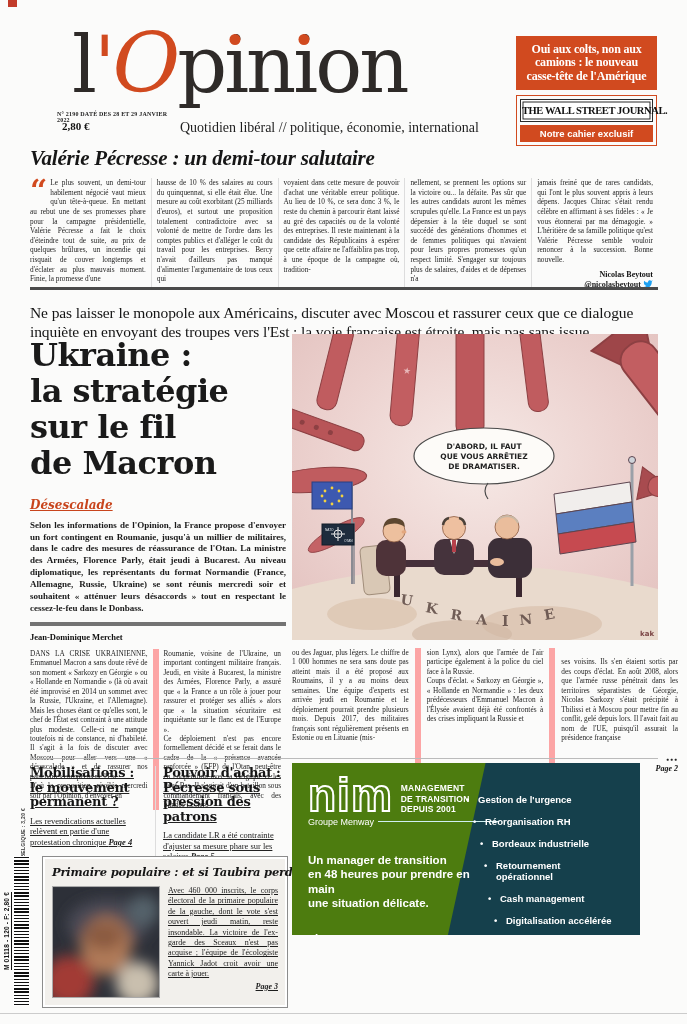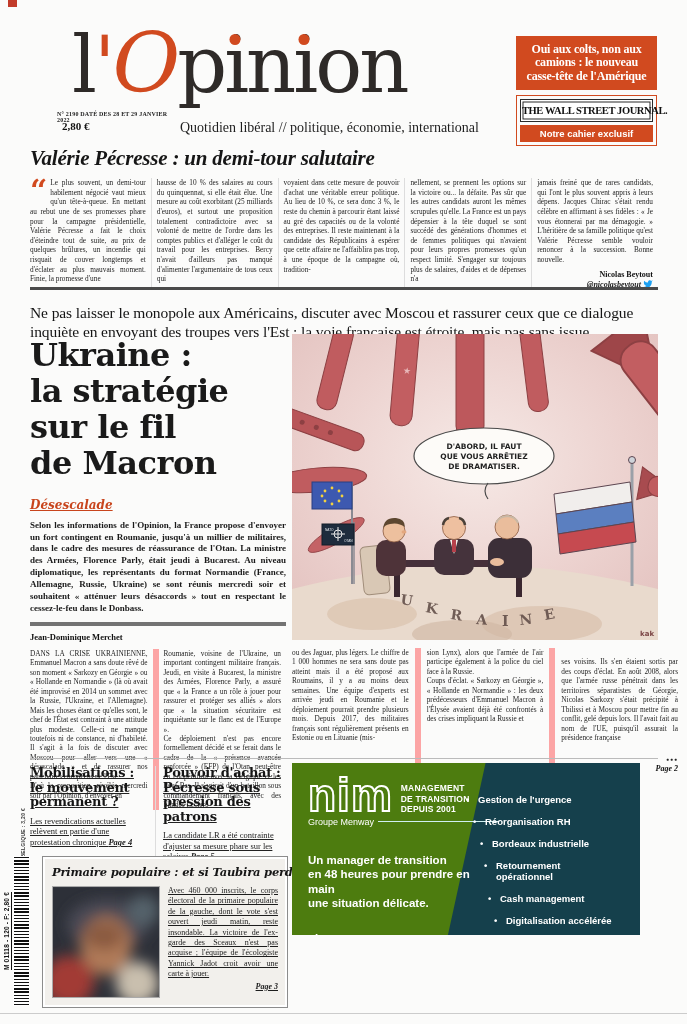--- a/index.html
+++ b/index.html
@@ -31,21 +31,21 @@
 
   
   .edito{position:absolute;left:30px;top:146px;width:628px;}
   .edito-title{font:italic bold 21px "Liberation Serif",serif;color:#161616;letter-spacing:-.2px;}
   .edito-cols{display:flex;margin-top:7px;}
   .ecol{flex:1;font:7.3px/1.32 "Liberation Serif",serif;text-align:justify;color:#1d1d1d;padding:0 5px;}
   .ecol:first-child{padding-left:0;}
   .ecol + .ecol{border-left:1px solid #ddd;}
   .bigquote{float:left;font:bold 30px/0.6 "DejaVu Serif",serif;color:#d14a1f;margin:4px 3px 0 0;}
   .signature{text-align:right;margin-top:5px;font:bold 8px "Liberation Serif",serif;color:#111;}
-  .signature .handle{color:#222;font-style:italic;}
+  .signature .handle{color:#222;}
   .tw{display:inline-block;vertical-align:-2px;}
   .edito-rule{position:absolute;left:30px;top:287px;width:628px;border-top:3px solid #4a4a4a;}
 
   
   .standfirst{position:absolute;left:30px;top:296px;width:628px;font:15.5px/1.2 "Liberation Serif",serif;color:#141414;letter-spacing:-.1px;margin-top:8px;}
 
   
   .main-left{position:absolute;left:30px;top:337px;width:256px;}
   .headline{font:bold 32px/1.13 "DejaVu Serif",serif;color:#1a1a1a;letter-spacing:-.5px;white-space:pre-line;}
   .kicker{font:italic bold 12px "DejaVu Serif",serif;color:#c8441c;margin-top:16px;text-decoration:underline;}

